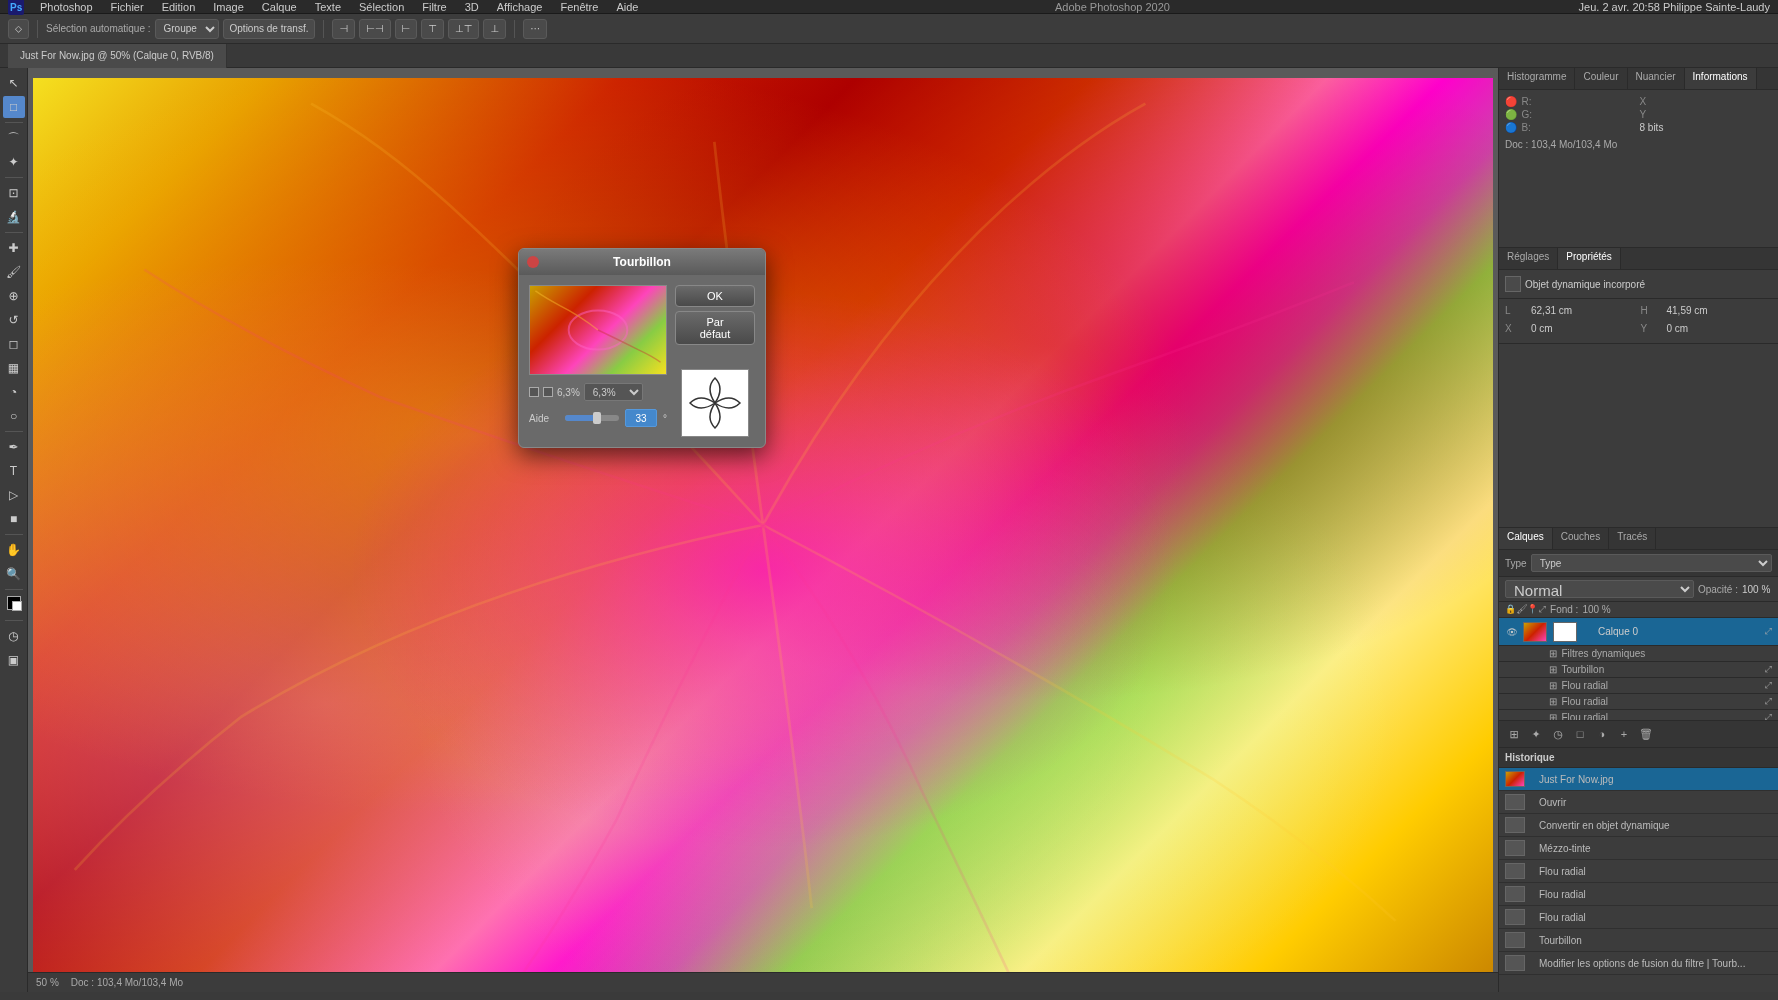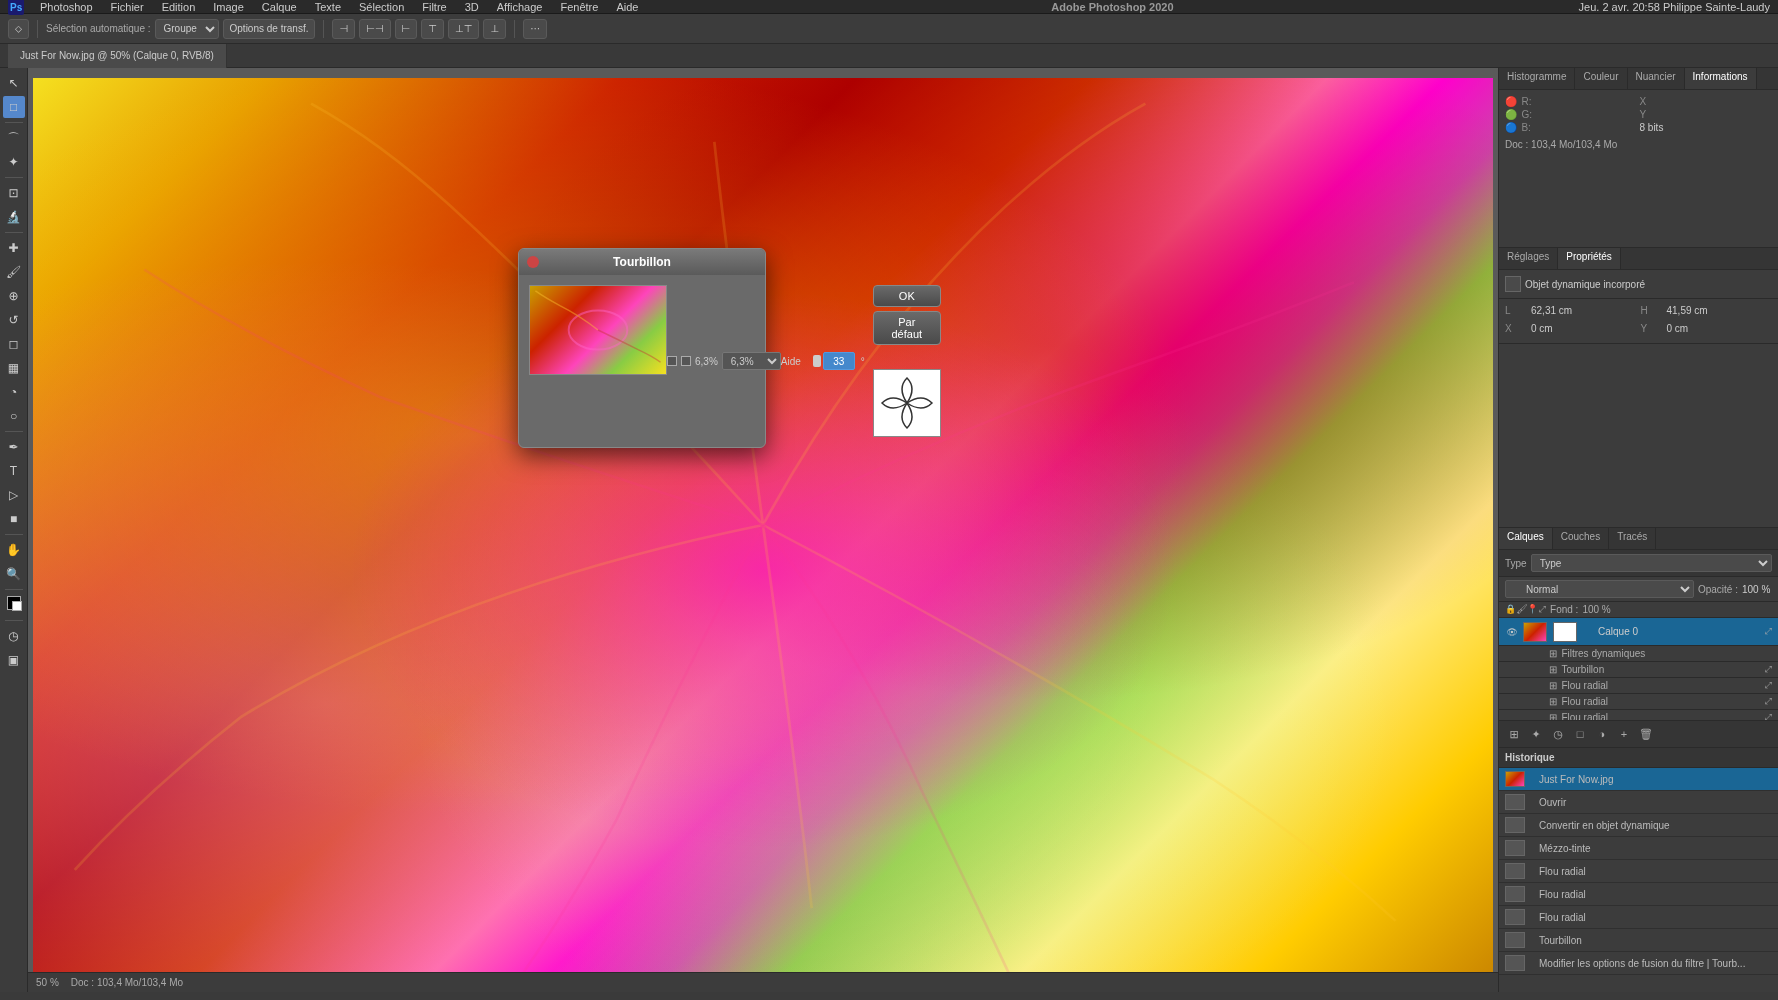--- a/index.html
+++ b/index.html
@@ -35,21 +35,20 @@
       color: #ccc;
       font-size: 11px;
       cursor: pointer;
       border-radius: 3px;
     }
     .menu-center-title {
       flex: 1;
       text-align: center;
       font-size: 11px;
       color: #999;
-      font-weight: bold;
     }
     .menu-right {
       display: flex;
       align-items: center;
       gap: 8px;
       font-size: 11px;
       color: #ccc;
     }
 
     
@@ -294,23 +293,23 @@
       align-items: center;
       padding: 3px 6px;
       gap: 4px;
       border-bottom: 1px solid #2a2a2a;
     }
     .blend-select {
       background: #4a4a4a;
       border: 1px solid #5a5a5a;
       border-radius: 2px;
       color: #ccc;
-      font-size: 10px;
+      font-size: 15px;
       height: 18px;
-      padding: 0 16px;
+      padding: 0 4px;
       flex: 1;
     }
     .opacity-row {
       display: flex;
       align-items: center;
       gap: 4px;
       font-size: 10px;
       color: #aaa;
     }
     .opacity-val { color: #ccc; min-width: 30px; }
@@ -738,21 +737,21 @@
     </div>
 
     <div id="dialog-overlay">
       <div id="tourbillon-dialog">
         <div class="dialog-titlebar">
           <div class="dialog-close-btn"></div>
           <span>Tourbillon</span>
         </div>
         <div class="dialog-body">
           <div class="dialog-preview-row">
-            <div style="flex:1;display:flex;flex-direction:row;gap:0;">
+            <div style="flex:1;display:flex;flex-direction:column;gap:8px;">
               <div class="dialog-preview-main">
 
                 <svg style="position:absolute;top:0;left:0;width:100%;height:100%;opacity:0.6;" viewBox="0 0 138 90">
                   <ellipse cx="69" cy="45" rx="30" ry="20" stroke="rgba(255,100,200,0.8)" stroke-width="2" fill="none"></ellipse>
                   <path d="M69,45 Q50,30 30,20 Q15,12 5,5" stroke="rgba(255,200,50,0.7)" stroke-width="1.5" fill="none"></path>
                   <path d="M69,45 Q90,55 110,65 Q125,72 133,78" stroke="rgba(200,50,50,0.7)" stroke-width="1.5" fill="none"></path>
                 </svg>
               </div>
               <div class="dialog-controls-row">
                 <div class="dialog-checkbox"></div>

